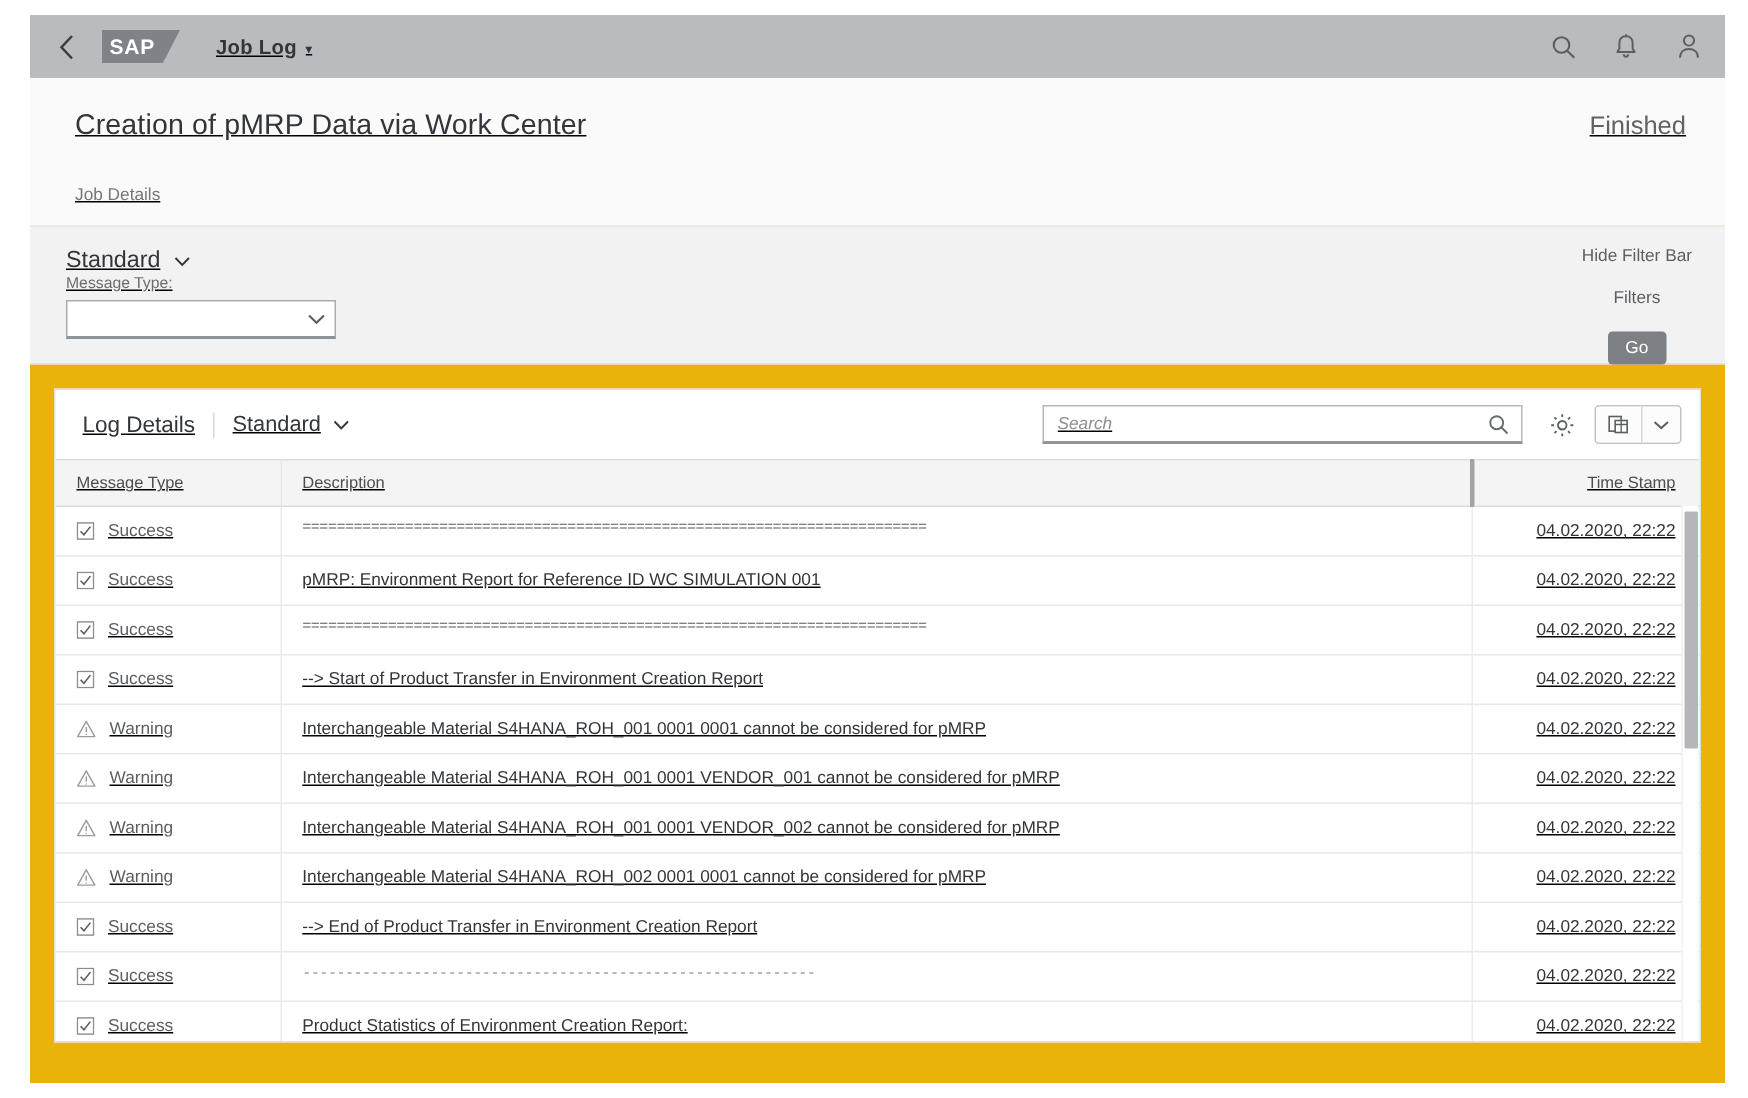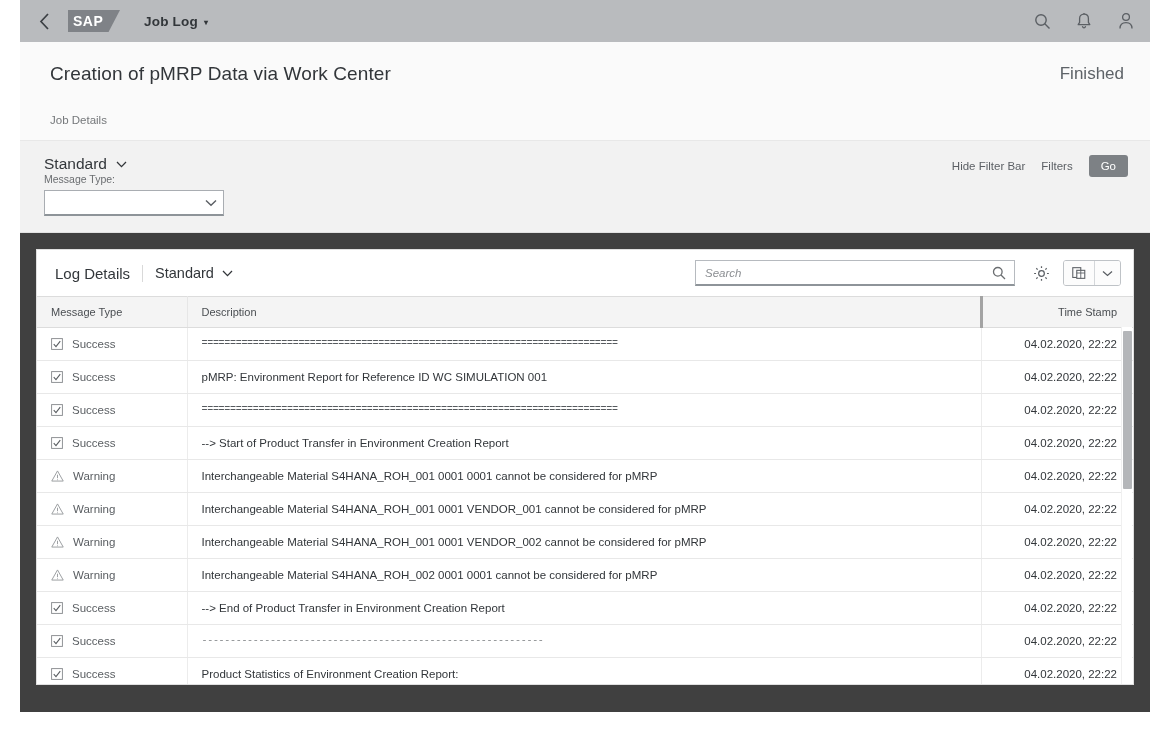--- a/index.html
+++ b/index.html
@@ -8,25 +8,26 @@
     width: 1165px;
     height: 732px;
     background: #ffffff;
     font-family: "Liberation Sans", sans-serif;
     overflow: hidden;
   }
 
   .app-frame {
     position: absolute;
     left: 20px;
-    top: 0;
+    top: 10px;
     width: 1130px;
     height: 712px;
-    background: #404040;
+    background: #eab308;
     overflow: hidden;
+    text-decoration: underline;
   }
 
   
   .shellbar {
     height: 42px;
     background: #b9bbbe;
     display: flex;
     align-items: center;
     padding: 0 14px 0 10px;
     position: relative;
@@ -146,20 +147,21 @@
   }
   .chev svg { display: block; }
 
   .filter-actions {
     position: absolute;
     right: 22px;
     top: 14px;
     display: flex;
     align-items: center;
     gap: 16px;
+    flex-direction: column;
   }
   .link-btn {
     font-size: 11.5px;
     color: #5b5f64;
     cursor: pointer;
     white-space: nowrap;
   }
   .go-btn {
     background: #7d8185;
     color: #ffffff;

